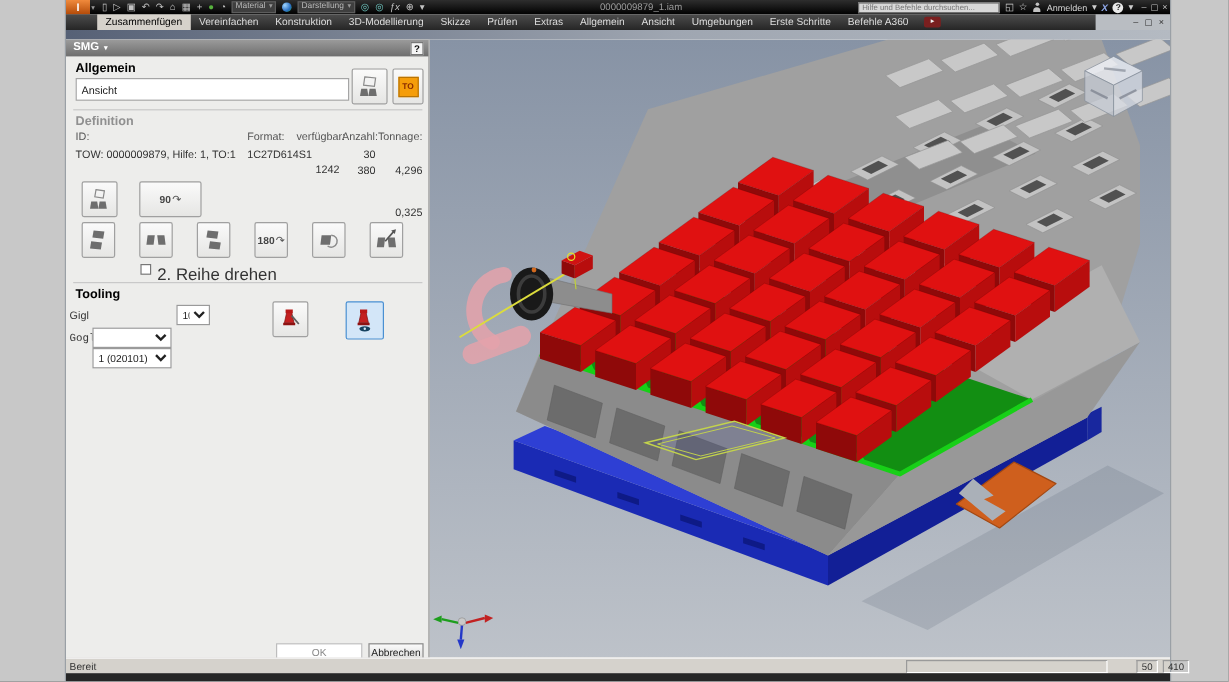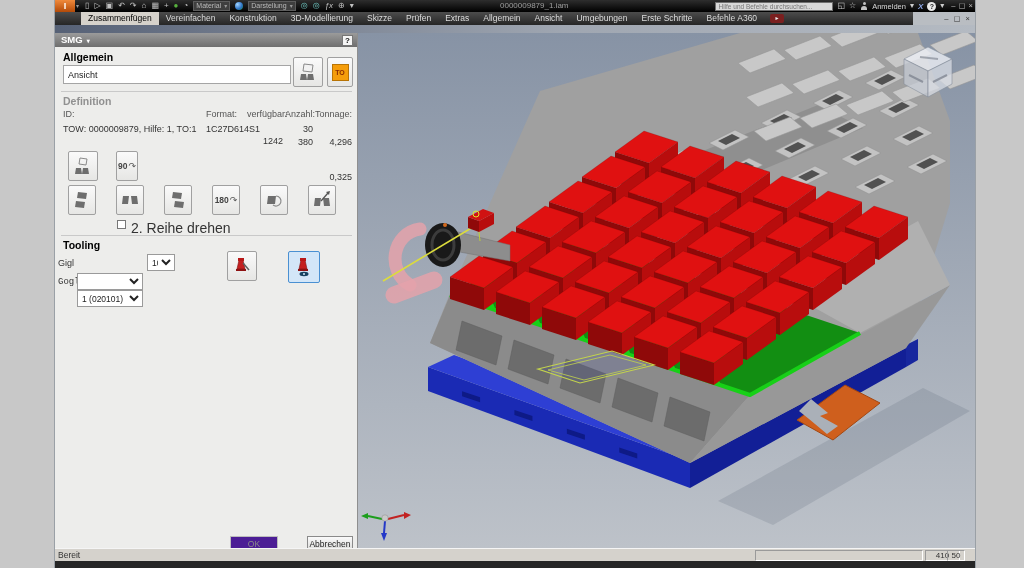--- a/index.html
+++ b/index.html
@@ -79,21 +79,21 @@
            font-size:7px; font-weight:bold; text-align:center; line-height:16px; }
   .dlabel { position:absolute; font-size:9px; color:#555; }
   .dval { position:absolute; font-size:9px; color:#333; }
   .r { text-align:right; }
   .rnum { font-size:8.5px; color:#444; font-weight:bold; }
   .rarc { font-size:9px; color:#555; margin-left:1px; }
   .cbx { position:absolute; width:9px; height:9px; background:#fff; border:1px solid #777; }
   .cblabel { position:absolute; font-size:14px; color:#333; }
   .tsel { position:absolute; height:17px; font-size:8.5px; border:1px solid #9a9a9a; background:#fff;
           font-family:"Liberation Sans",sans-serif; color:#222; }
-  .okbtn { position:absolute; left:175px; top:503px; width:48px; height:15px; background:#4c1d95;
+  .okbtn { position:absolute; left:175px; top:503px; width:72px; height:15px; background:#ffffff;
            border:1px solid #bdbdbd; color:#8a8a8a; font-size:8.5px; font-family:"Liberation Sans",sans-serif; }
   .cancelbtn { position:absolute; left:252px; top:503px; width:46px; height:15px;
                background:linear-gradient(#fafafa,#dcdcda); border:1px solid #8a8a8a; color:#222;
                font-size:8.5px; font-family:"Liberation Sans",sans-serif; }
 
   
   .viewport { position:absolute; left:303px; top:33px; width:617px; height:515px; overflow:hidden; }
 
   
   .statusbar { position:absolute; left:0; top:548px; width:920px; height:13px; background:#d5d2cc;
@@ -217,21 +217,21 @@
       <span class="dval r" style="left:230px; top:104px; width:28px;">380</span>
       <span class="dval r" style="left:255px; top:104px; width:42px;">4,296</span>
 
       <button class="ibtn" style="left:13px; top:118px; width:30px; height:30px;">
         <svg width="20" height="20">
           <polygon points="7,2 14,3 13,9 6,8" fill="none" stroke="#8a8a8a" stroke-width="1"></polygon>
           <polygon points="3,12 8,12 9,18 2,18" fill="#6e6e6e"></polygon>
           <polygon points="10,12 15,12 16,18 9,18" fill="#6e6e6e"></polygon>
         </svg>
       </button>
-      <button class="ibtn" style="left:61px; top:118px; width:22px; height:30px;">
+      <button class="ibtn" style="left:61px; top:118px; width:52px; height:30px;">
         <span class="rnum">90</span>
           <span class="rarc">↷</span>
       </button>
 
       <button class="ibtn" style="left:13px; top:152px; width:28px; height:30px;">
         <svg width="18" height="20">
           <polygon points="5,2 14,3 13,9 4,8" fill="#6e6e6e"></polygon>
           <polygon points="3,11 12,12 11,18 2,17" fill="#6e6e6e"></polygon>
         </svg>
       </button>
@@ -570,18 +570,18 @@
             <line x1="551" y1="42" x2="565" y2="49" stroke="rgba(120,126,138,0.7)" stroke-width="2"></line>
             <line x1="575" y1="49" x2="589" y2="42" stroke="rgba(120,126,138,0.7)" stroke-width="2"></line>
             <line x1="562" y1="24" x2="580" y2="26" stroke="rgba(120,126,138,0.6)" stroke-width="2"></line>
           </g>
         </svg>
     </div>
 
     <div class="statusbar">
       <span class="statustext">Bereit</span>
       <span class="scell" style="left:700px; width:168px;"></span>
-      <span class="scell" style="left:870px; width:35px;">410</span>
+      <span class="scell" style="left:914px; width:22px;">410</span>
       <span class="scell" style="left:892px; width:18px;">50</span>
     </div>
     <div class="bottomband"></div>
   </div>
 </div>
 
 </body></html>

